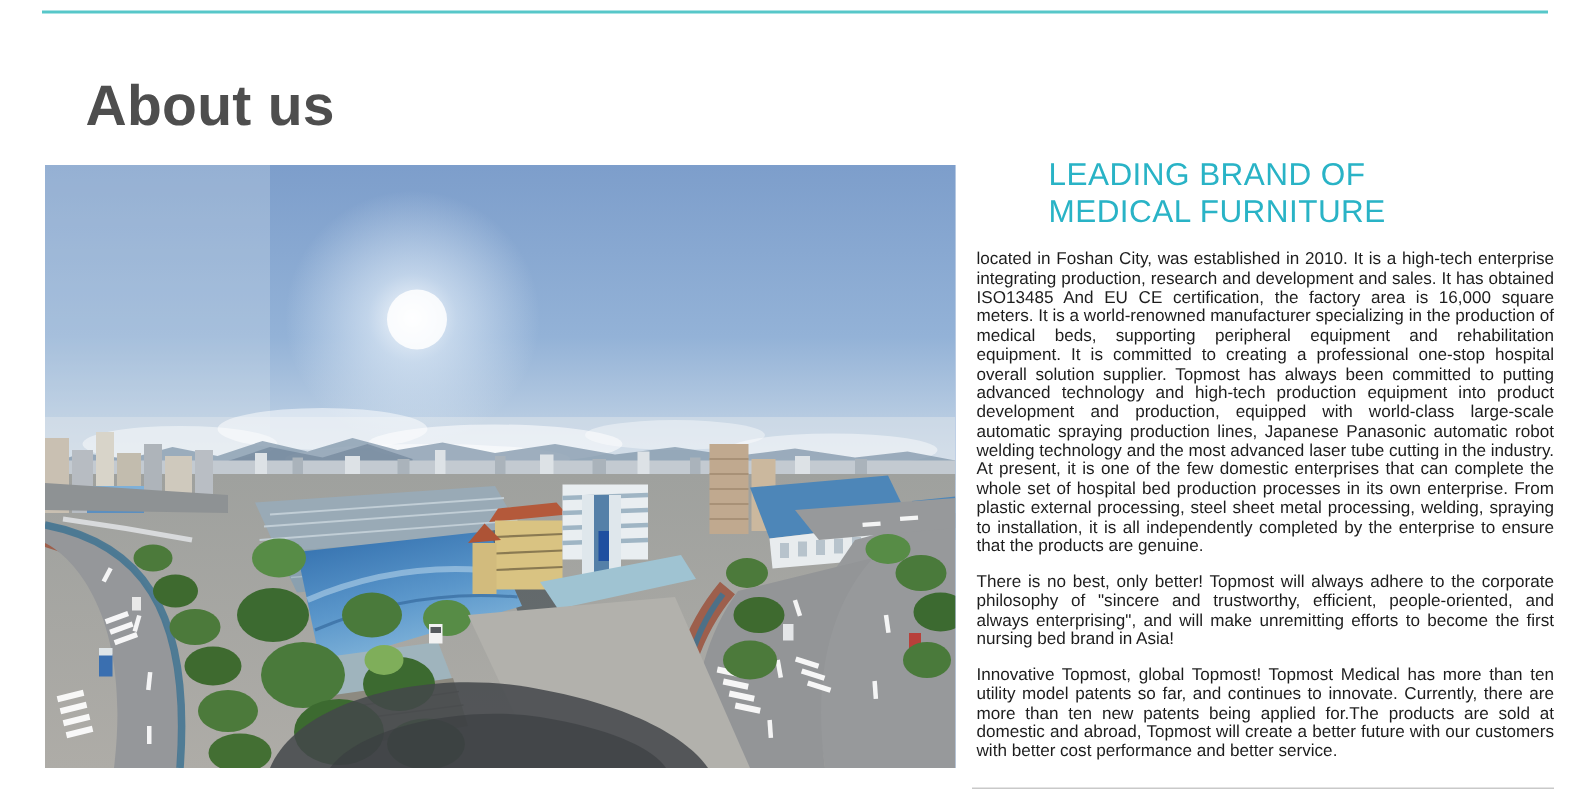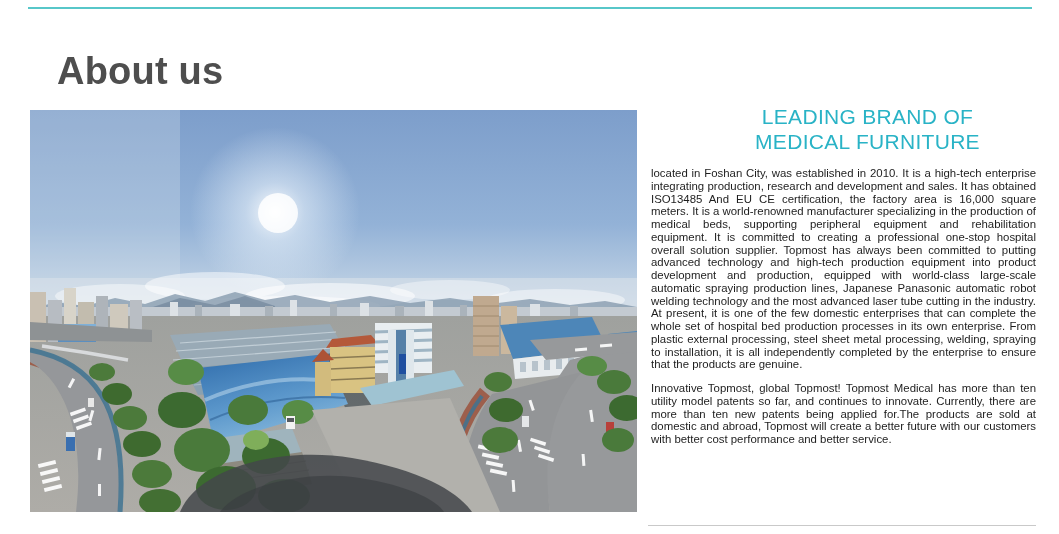--- a/index.html
+++ b/index.html
@@ -20,21 +20,20 @@
     overflow:hidden;background:#7d9ecb;
   }
   .photo svg{display:block;width:100%;height:100%;}
   .text-col{
     position:absolute;left:651px;top:104px;width:385px;
   }
   .lead-heading{
     margin:0 0 13px 48px;
     color:#29b3c6;font-size:21px;line-height:25px;font-weight:normal;
     letter-spacing:0.3px;
-    text-align:center;
   }
   .lead-heading span{display:block;}
   .body-para{
     margin:0 0 11px 0;
     font-size:11.4px;line-height:12.75px;color:#1d1d1d;
     text-align:justify;
   }
   .bottom-rule{
     position:absolute;left:648px;top:525px;width:388px;height:1px;
     background:#c9c9c9;
@@ -281,16 +280,17 @@
     <path d="M190,402 C210,374 280,360 330,368 C380,376 406,390 414,402 Z" fill="#383c3f" opacity="0.6"></path>
   </svg>
 </div>
 
 <div class="text-col">
   <h2 class="lead-heading">
     <span>LEADING BRAND OF</span>
     <span>MEDICAL FURNITURE</span>
   </h2>
   <p class="body-para">located in Foshan City, was established in 2010.  It is a high-tech enterprise integrating production, research and development and sales. It has obtained ISO13485 And EU CE certification, the  factory area is 16,000 square meters. It is a world-renowned manufacturer specializing in the production of medical beds, supporting peripheral equipment and rehabilitation equipment. It is committed to creating a professional one-stop hospital overall solution supplier. Topmost has always been committed to putting advanced technology and high-tech production equipment into product development and production, equipped with world-class large-scale automatic spraying production lines, Japanese Panasonic automatic robot welding technology and the most advanced laser tube cutting in the industry. At present, it is one of the few domestic enterprises that can complete the whole set of hospital bed production processes in its own enterprise. From plastic external processing, steel sheet metal processing, welding, spraying to installation, it is all independently completed by the enterprise to ensure that the products are genuine.</p>
+  <p class="body-para">There is no best, only better! Topmost will always adhere to the corporate philosophy of "sincere and trustworthy, efficient, people-oriented, and always enterprising", and will make unremitting efforts to become the first nursing bed brand in Asia!</p>
   <p class="body-para">Innovative Topmost, global Topmost! Topmost Medical has more than ten utility model patents so far, and continues to innovate. Currently, there are more than ten new patents being applied for.The products are sold at domestic  and abroad, Topmost will create a better future with our customers with better cost performance and better service.</p>
 </div>
 
 <div class="bottom-rule"></div>
 
 </body></html>

